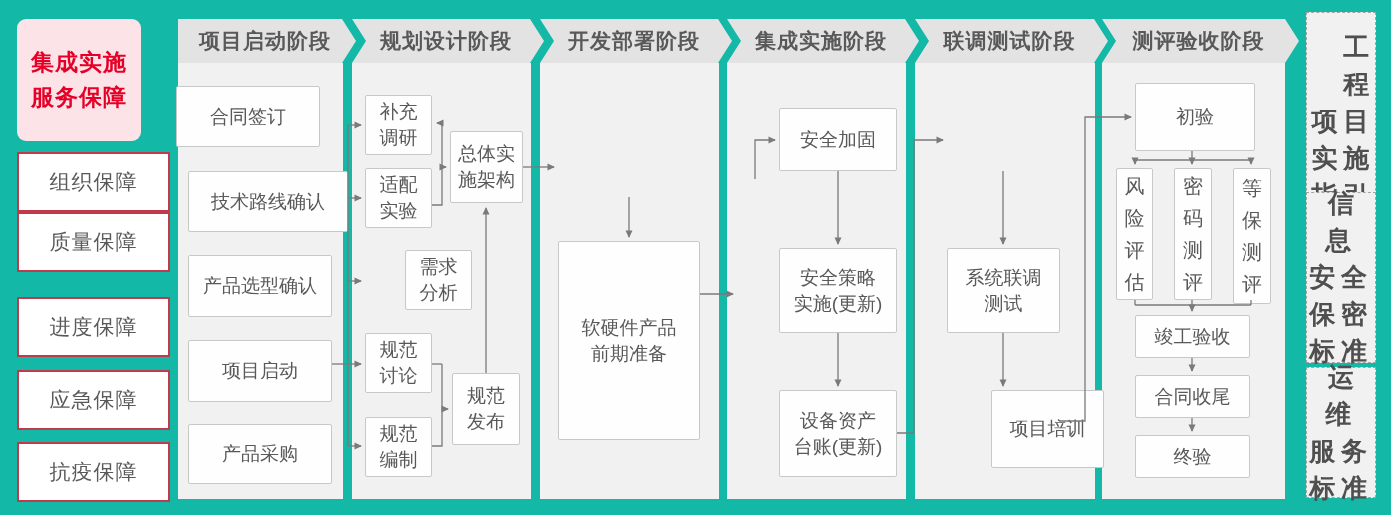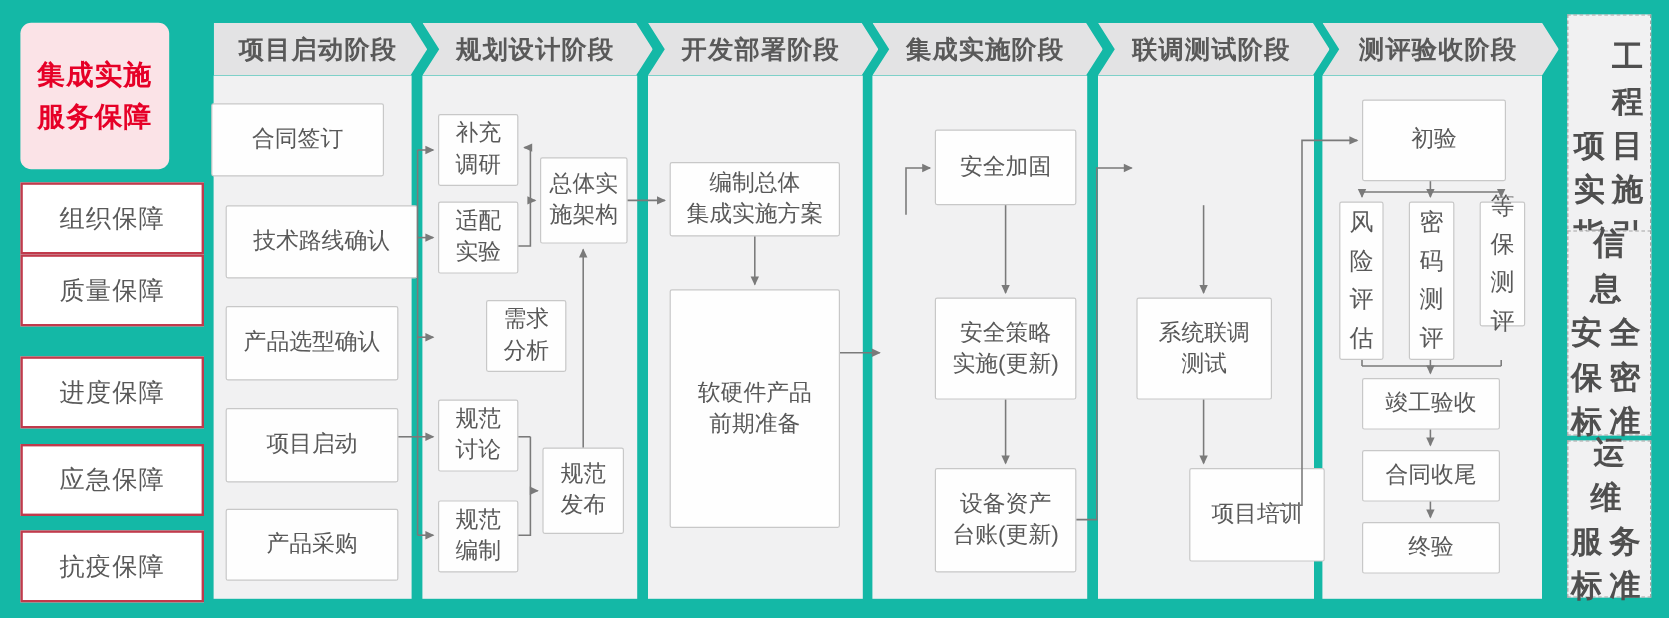--- a/index.html
+++ b/index.html
@@ -102,43 +102,41 @@
 分析</div>
   <div class="box" style="left:365px;top:333px;width:67px;height:60px;">规范
 讨论</div>
   <div class="box" style="left:365px;top:417px;width:67px;height:60px;">规范
 编制</div>
   <div class="box" style="left:450px;top:131px;width:73px;height:72px;">总体实
 施架构</div>
   <div class="box" style="left:452px;top:373px;width:68px;height:72px;">规范
 发布</div>
 
-  <div class="box" style="left:558px;top:135px;width:142px;height:62px;">编制总体
-集成实施方案</div>
   <div class="box" style="left:558px;top:241px;width:142px;height:199px;">软硬件产品
 前期准备</div>
 
   <div class="box" style="left:779px;top:108px;width:118px;height:63px;">安全加固</div>
   <div class="box" style="left:779px;top:248px;width:118px;height:85px;">安全策略
 实施(更新)</div>
   <div class="box" style="left:779px;top:390px;width:118px;height:87px;text-align:center;">设备资产
 台账(更新)</div>
 
   <div class="box" style="left:947px;top:248px;width:113px;height:85px;">系统联调
 测试</div>
   <div class="box" style="left:947px;top:390px;width:113px;height:78px;margin-left:44px;">项目培训</div>
 
   <div class="box" style="left:1135px;top:83px;width:120px;height:68px;">初验</div>
   <div class="vbox eval" style="left:1116px;top:168px;width:37px;height:132px;">
       <div class="vtxt">风险评估</div>
     </div>
   <div class="vbox eval" style="left:1174px;top:168px;width:38px;height:132px;">
       <div class="vtxt">密码测评</div>
     </div>
-  <div class="vbox eval" style="left:1233px;top:168px;width:38px;height:104px;">
+  <div class="vbox eval" style="left:1233px;top:168px;width:38px;height:136px;">
       <div class="vtxt">等保测评</div>
     </div>
   <div class="box" style="left:1135px;top:315px;width:115px;height:43px;">竣工验收</div>
   <div class="box" style="left:1135px;top:375px;width:115px;height:43px;">合同收尾</div>
   <div class="box" style="left:1135px;top:435px;width:115px;height:43px;">终验</div>
 
   <div class="std" style="top:12px;height:219px;text-align:right;">工程
 项目
 实施
 指引</div>

